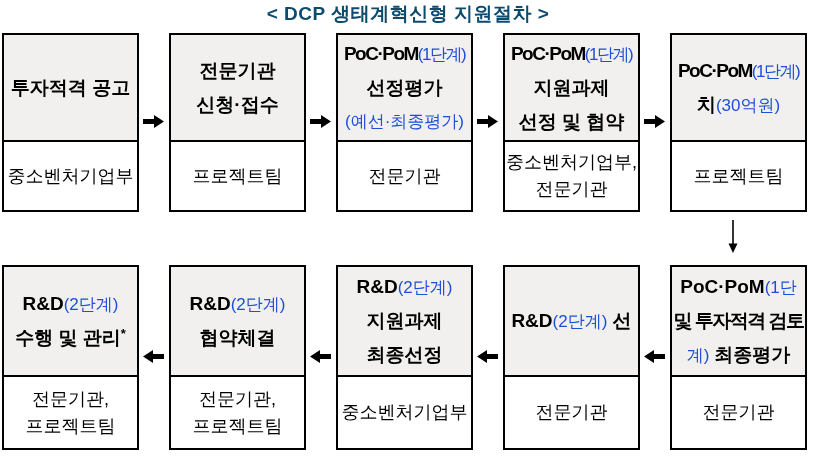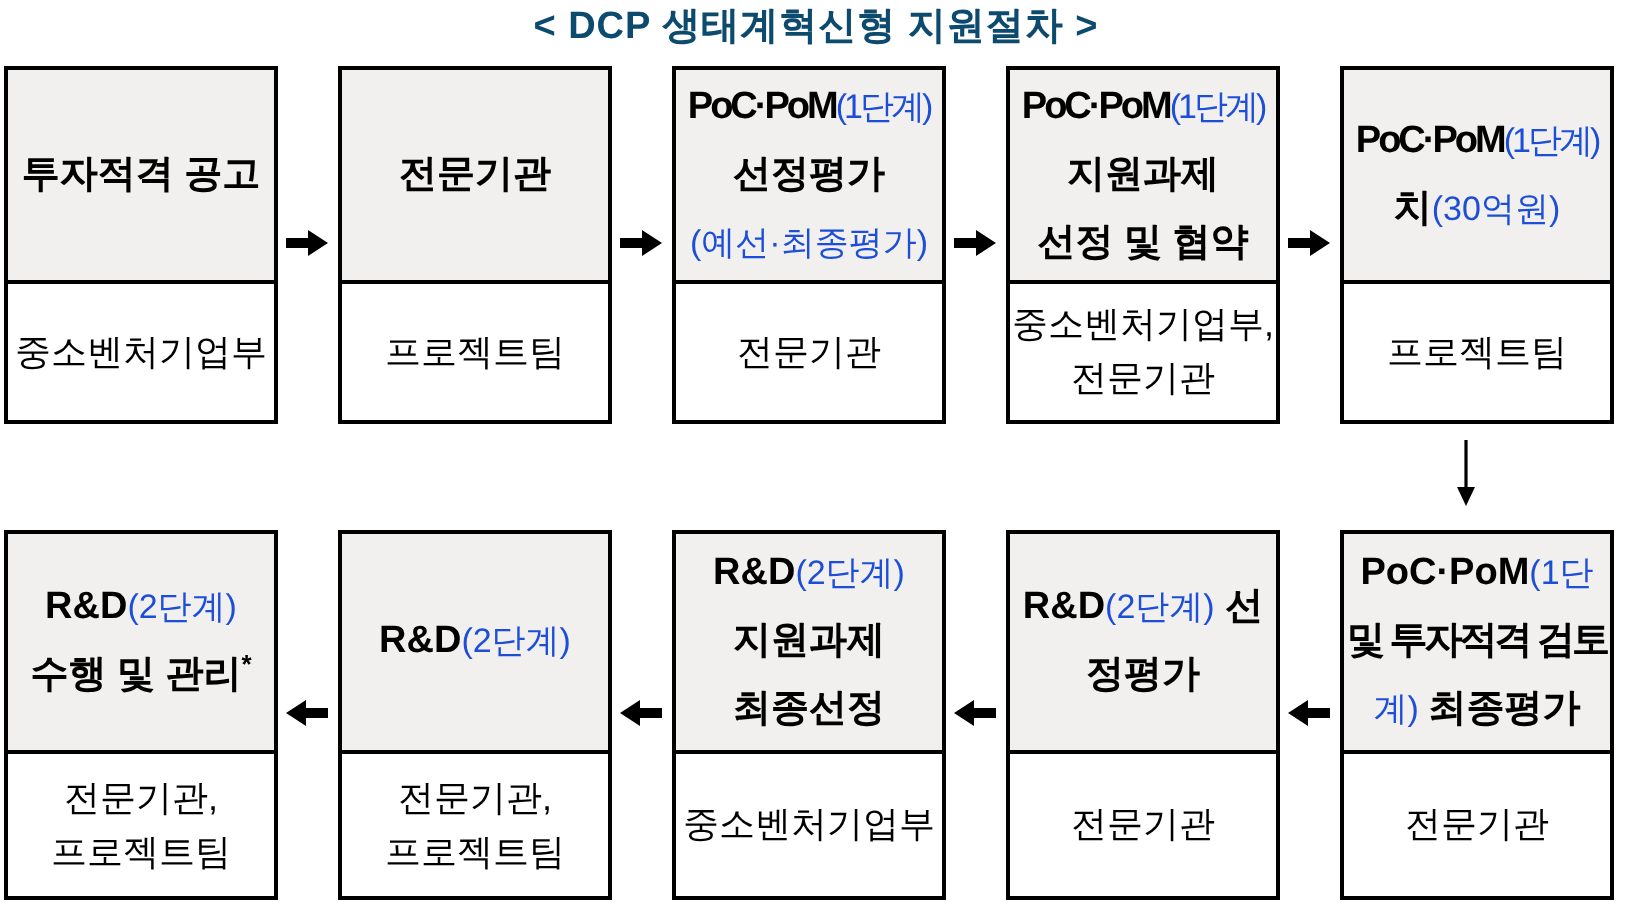--- a/index.html
+++ b/index.html
@@ -58,20 +58,21 @@
         </div>
       </div>
       <div class="gap">
         <svg width="21" height="13" viewBox="0 0 21 13" aria-hidden="true">
           <polygon points="0,4 11,4 11,0 21,6.5 11,13 11,9 0,9" fill="#000"></polygon>
         </svg>
       </div>
       <div class="box">
         <div class="box-header">
           <div class="hline"><span class="seg-b">전문기관</span></div>
+          <div class="hline"><span class="seg-b">신청·접수</span></div>
         </div>
         <div class="box-body">
           <div class="bline">프로젝트팀</div>
         </div>
       </div>
       <div class="gap">
         <svg width="21" height="13" viewBox="0 0 21 13" aria-hidden="true">
           <polygon points="0,4 11,4 11,0 21,6.5 11,13 11,9 0,9" fill="#000"></polygon>
         </svg>
       </div>
@@ -134,20 +135,21 @@
         </div>
       </div>
       <div class="gap">
         <svg width="21" height="13" viewBox="0 0 21 13" aria-hidden="true">
           <polygon points="21,4 10,4 10,0 0,6.5 10,13 10,9 21,9" fill="#000"></polygon>
         </svg>
       </div>
       <div class="box">
         <div class="box-header">
           <div class="hline"><span class="seg-b">R&amp;D</span><span class="seg-r">(2단계)</span></div>
+          <div class="hline"><span class="seg-b">협약체결</span></div>
         </div>
         <div class="box-body">
           <div class="bline">전문기관,</div>
           <div class="bline">프로젝트팀</div>
         </div>
       </div>
       <div class="gap">
         <svg width="21" height="13" viewBox="0 0 21 13" aria-hidden="true">
           <polygon points="21,4 10,4 10,0 0,6.5 10,13 10,9 21,9" fill="#000"></polygon>
         </svg>
@@ -163,21 +165,20 @@
         </div>
       </div>
       <div class="gap">
         <svg width="21" height="13" viewBox="0 0 21 13" aria-hidden="true">
           <polygon points="21,4 10,4 10,0 0,6.5 10,13 10,9 21,9" fill="#000"></polygon>
         </svg>
       </div>
       <div class="box">
         <div class="box-header">
           <div class="hline"><span class="seg-b">R&amp;D</span><span class="seg-r">(2단계)</span><span class="seg-b"> 선</span></div>
-          <div class="hline"><span class="seg-b">정평가</span></div>
         </div>
         <div class="box-body">
           <div class="bline">전문기관</div>
         </div>
       </div>
       <div class="gap">
         <svg width="21" height="13" viewBox="0 0 21 13" aria-hidden="true">
           <polygon points="21,4 10,4 10,0 0,6.5 10,13 10,9 21,9" fill="#000"></polygon>
         </svg>
       </div>

